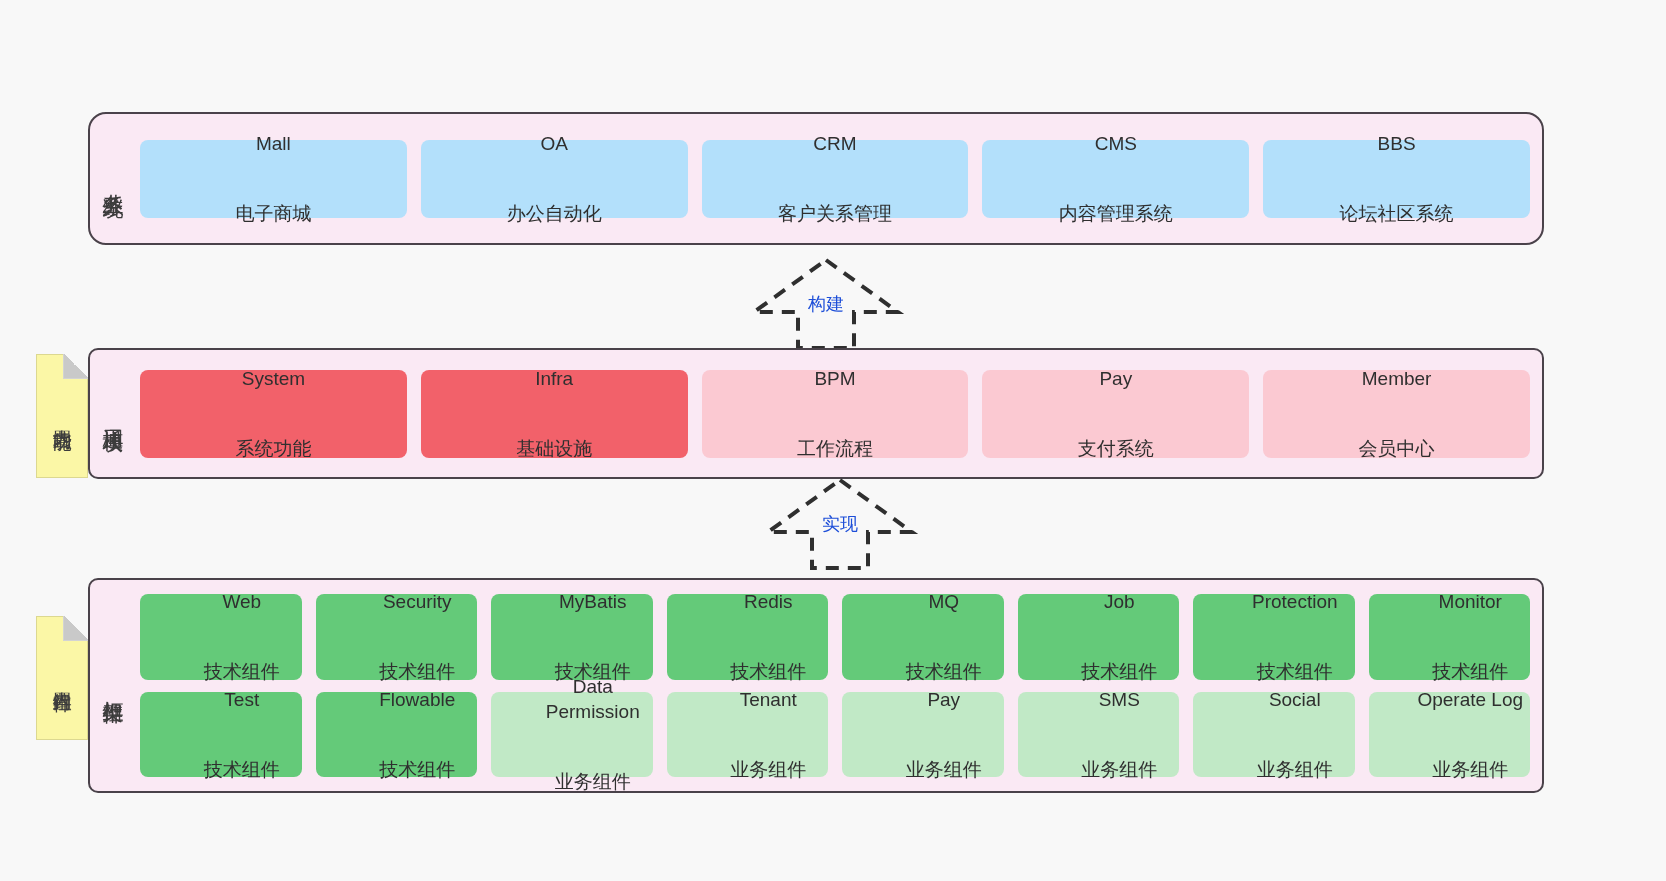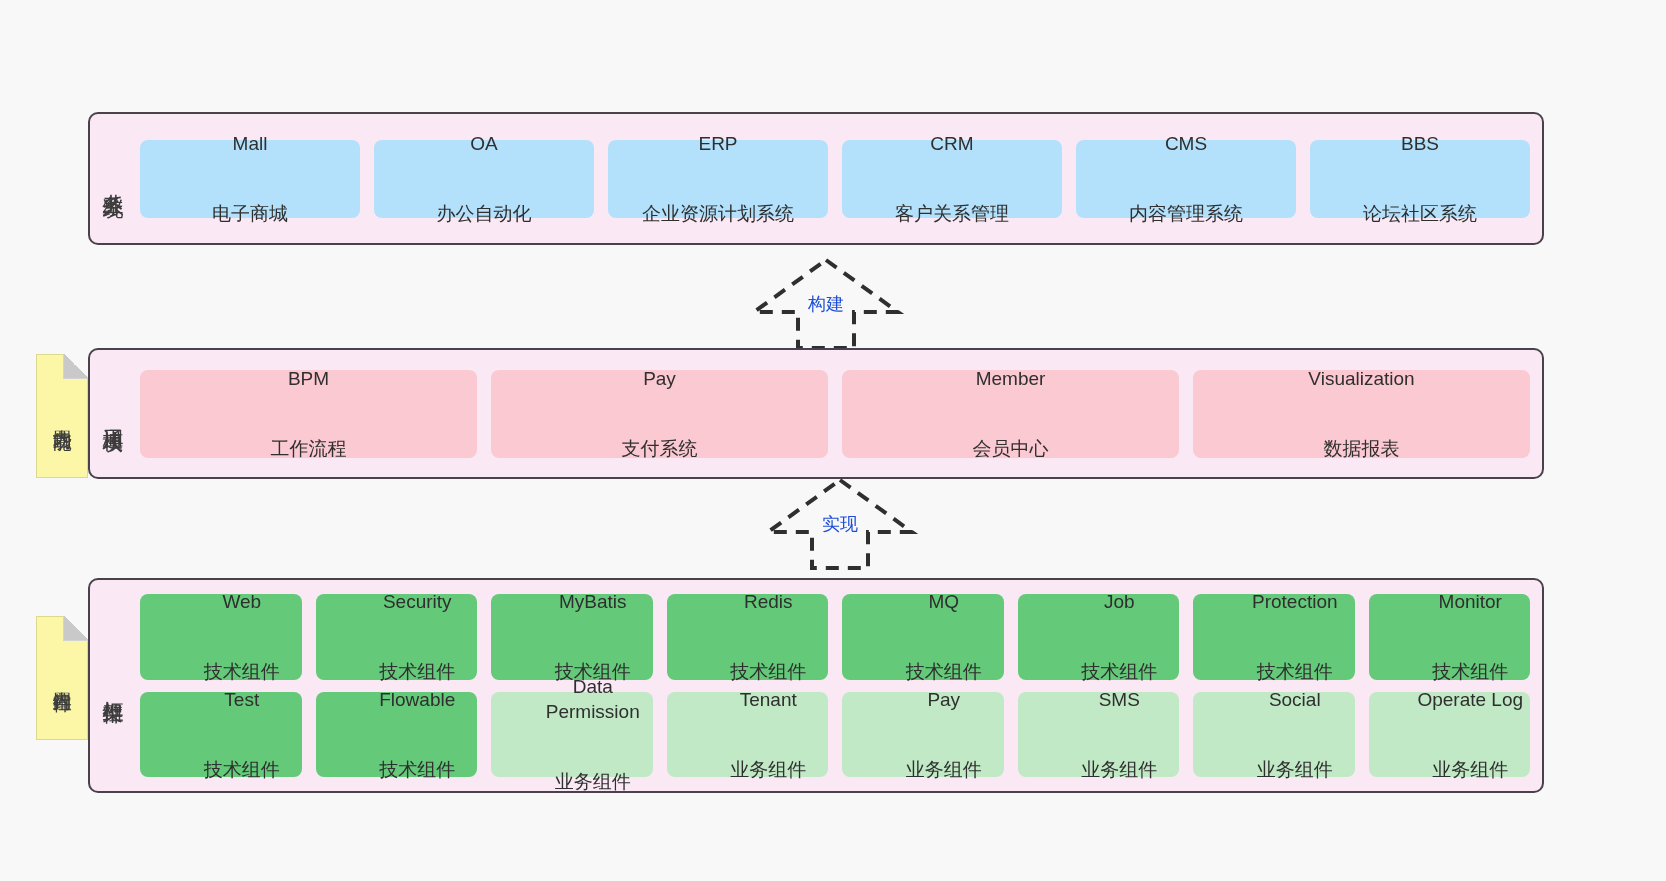--- a/index.html
+++ b/index.html
@@ -83,21 +83,21 @@
   .layer-business .node { flex: 1 1 0; height: 78px; background: #b3e0fb; }
   .layer-module .node   { flex: 1 1 0; height: 88px; }
   .module-strong { background: #f2616a; }
   .module-soft   { background: #fbc9d2; }
 
   .tech-strong { background: #64ca79; }
   .tech-soft   { background: #c1e9c6; }
   .layer-frame .node { min-height: 78px; padding-left: 48px; }
 
   
-  #layer-business { left: 88px;  top: 112px; width: 1456px; height: 133px; }
+  #layer-business { left: 88px;  top: 112px; width: 1456px; height: 133px; border-radius: 18px; }
   #layer-module   { left: 88px;  top: 348px; width: 1456px; height: 131px; }
   #layer-frame    { left: 88px;  top: 578px; width: 1456px; height: 215px; }
 
   
   .note {
     position: absolute;
     background: #fbf7a6;
     border: 1px solid #dcd890;
     box-sizing: border-box;
     display: flex;
@@ -158,24 +158,20 @@
 
       <div class="node">
         <span class="en">Mall</span>
         <span class="cn">电子商城</span>
       </div>
       <div class="node">
         <span class="en">OA</span>
         <span class="cn">办公自动化</span>
       </div>
       <div class="node">
-        <span class="en">ERP</span>
-        <span class="cn">企业资源计划系统</span>
-      </div>
-      <div class="node">
         <span class="en">CRM</span>
         <span class="cn">客户关系管理</span>
       </div>
       <div class="node">
         <span class="en">CMS</span>
         <span class="cn">内容管理系统</span>
       </div>
       <div class="node">
         <span class="en">BBS</span>
         <span class="cn">论坛社区系统</span>
@@ -192,35 +188,39 @@
   </div>
 
   <div class="note" id="note-module">
     <span>内置功能</span>
   </div>
 
   <div class="layer layer-module" id="layer-module">
     <div class="layer-title">通用模块</div>
     <div class="layer-body">
 
+      <div class="node module-strong">
+        <span class="en">System</span>
+        <span class="cn">系统功能</span>
+      </div>
+      <div class="node module-strong">
+        <span class="en">Infra</span>
+        <span class="cn">基础设施</span>
+      </div>
       <div class="node module-soft">
         <span class="en">BPM</span>
         <span class="cn">工作流程</span>
       </div>
       <div class="node module-soft">
         <span class="en">Pay</span>
         <span class="cn">支付系统</span>
       </div>
       <div class="node module-soft">
         <span class="en">Member</span>
         <span class="cn">会员中心</span>
-      </div>
-      <div class="node module-soft">
-        <span class="en">Visualization</span>
-        <span class="cn">数据报表</span>
       </div>
 
     </div>
   </div>
 
   <div class="connector" id="conn-realize">
     <svg viewBox="0 0 160 96" xmlns="http://www.w3.org/2000/svg">
       <path d="M80 4 L152 56 L108 56 L108 92 L52 92 L52 56 L8 56 Z" fill="none" stroke="#2f2f2f" stroke-width="4" stroke-dasharray="13 9" stroke-linejoin="miter"></path>
     </svg>
     <div class="conn-label">实现</div>

